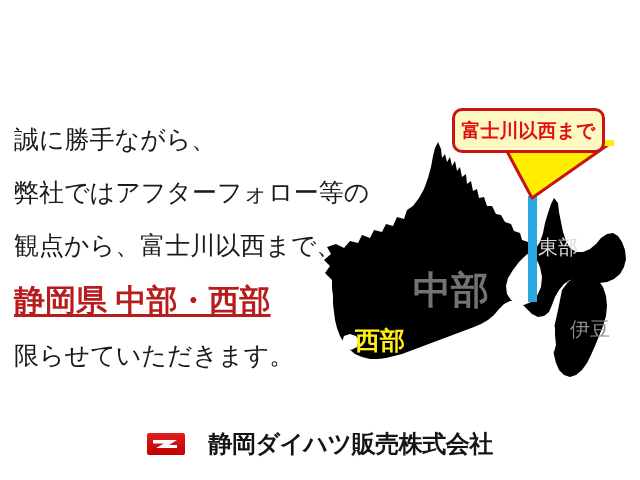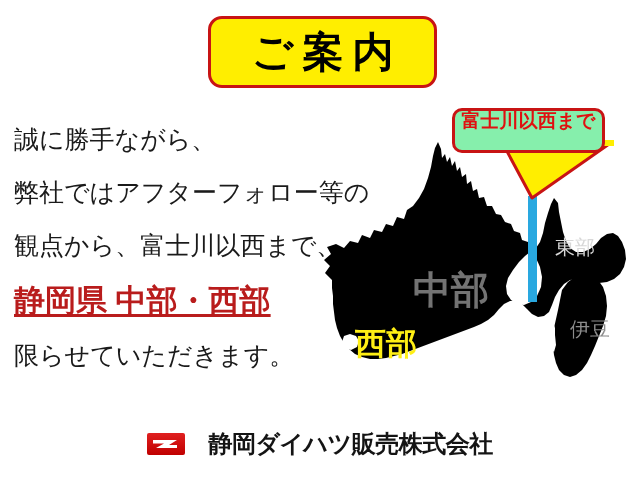--- a/index.html
+++ b/index.html
@@ -96,30 +96,29 @@
   }
   .map-label.chubu {
     left: 113px;
     top: 131px;
     font-size: 38px;
     color: #737373;
   }
   .map-label.seibu {
     left: 55px;
     top: 188px;
-    font-size: 31px;
+    font-size: 25px;
     color: #ffef14;
   }
   .map-label.tobu {
     left: 238px;
     top: 97px;
     font-size: 20px;
     color: #d8d8d8;
     font-weight: normal;
-    padding-left: 17px;
   }
   .map-label.izu {
     left: 256px;
     top: 179px;
     font-size: 20px;
     color: #8c8c8c;
     font-weight: normal;
     padding-left: 14px;
   }
 
@@ -134,25 +133,25 @@
   }
 
   
   .bubble {
     position: absolute;
     left: 452px;
     top: 108px;
     width: 153px;
     height: 45px;
     box-sizing: border-box;
-    background: #86efac;
+    background: #fef9c3;
     border: 3px solid #c81414;
     border-radius: 10px;
     display: flex;
-    align-items: flex-start;
+    align-items: center;
     justify-content: center;
     z-index: 5;
   }
   .bubble-text {
     font-size: 19px;
     font-weight: bold;
     color: #e01010;
     white-space: nowrap;
     line-height: 1;
   }
@@ -195,23 +194,20 @@
     letter-spacing: -0.5px;
     white-space: nowrap;
     line-height: 1;
   }
 </style>
 </head>
 <body>
 
 <div id="stage">
 
-  <div class="title-box">
-    <span class="title-text">ご案内</span>
-  </div>
 
   <div class="body-text">
     <div class="line">誠に勝手ながら、</div>
     <div class="line">弊社ではアフターフォロー等の</div>
     <div class="line">観点から、富士川以西まで、</div>
     <div class="line emphasis">静岡県 中部・西部</div>
     <div class="line">限らせていただきます。</div>
   </div>
 
   <div class="map-wrap">

